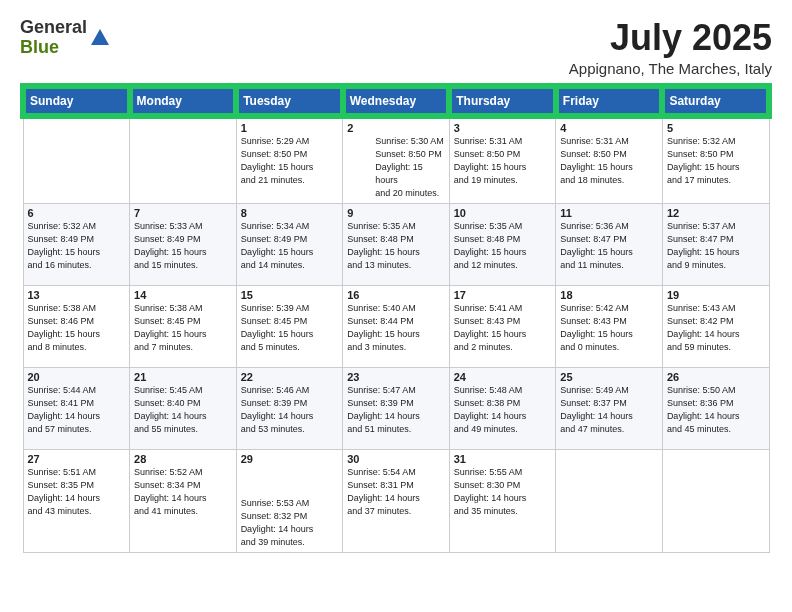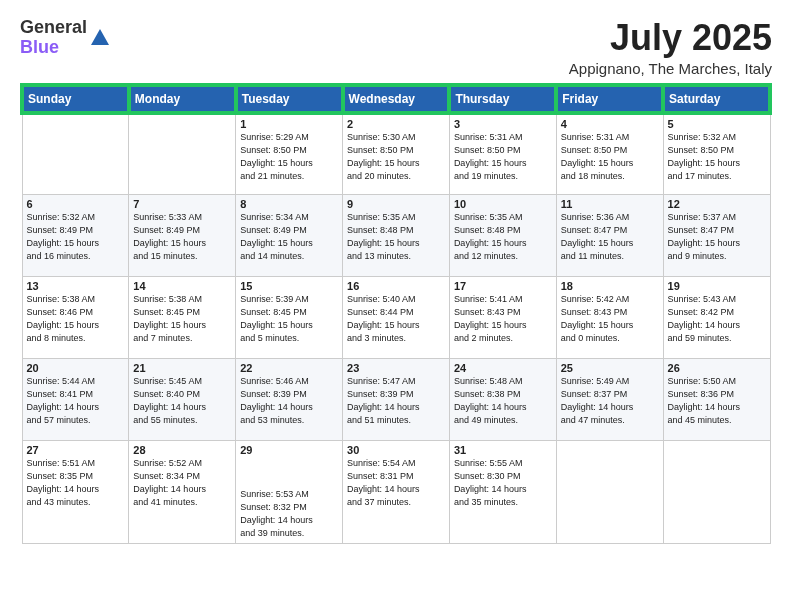--- a/index.html
+++ b/index.html
@@ -25,21 +25,21 @@
     .logo {
       display: flex;
       align-items: center;
     }
     .logo-text {
       font-size: 18px;
       font-weight: bold;
       line-height: 1.1;
     }
     .logo-general { color: #333; }
-    .logo-blue { color: #8b5cf6; }
+    .logo-blue { color: #4d7c0f; }
     .logo-icon {
       width: 22px;
       height: 22px;
       margin-left: 2px;
     }
     .title-block {
       text-align: right;
       margin-left: 28px;
     }
     .cal-title {
@@ -58,21 +58,21 @@
       border-collapse: collapse;
       table-layout: fixed;
     }
     thead tr th {
       background: #2563b0;
       color: #fff;
       font-size: 12px;
       font-weight: bold;
       padding: 5px 4px;
       text-align: left;
-      border: 4px solid #22c55e;
+      border: 6px solid #22c55e;
     }
     tbody tr td {
       vertical-align: top;
       border: 1px solid #ccc;
       padding: 3px 4px;
       font-size: 9.5px;
       color: #222;
       background: #fff;
       height: 82px;
     }
@@ -138,21 +138,21 @@
           <td class="empty"></td>
           <td>
             <span class="day-num">1</span>
             <div class="day-info" style="white-space: pre-line;">Sunrise: 5:29 AM
 Sunset: 8:50 PM
 Daylight: 15 hours
 and 21 minutes.</div>
           </td>
           <td>
             <span class="day-num">2</span>
-            <div class="day-info" style="white-space: pre-line;">Sunrise: 5:30 AM
+            <div class="day-info" style="white-space: pre-line; margin-left: 28px;">Sunrise: 5:30 AM
 Sunset: 8:50 PM
 Daylight: 15 hours
 and 20 minutes.</div>
           </td>
           <td>
             <span class="day-num">3</span>
             <div class="day-info" style="white-space: pre-line;">Sunrise: 5:31 AM
 Sunset: 8:50 PM
 Daylight: 15 hours
 and 19 minutes.</div>

